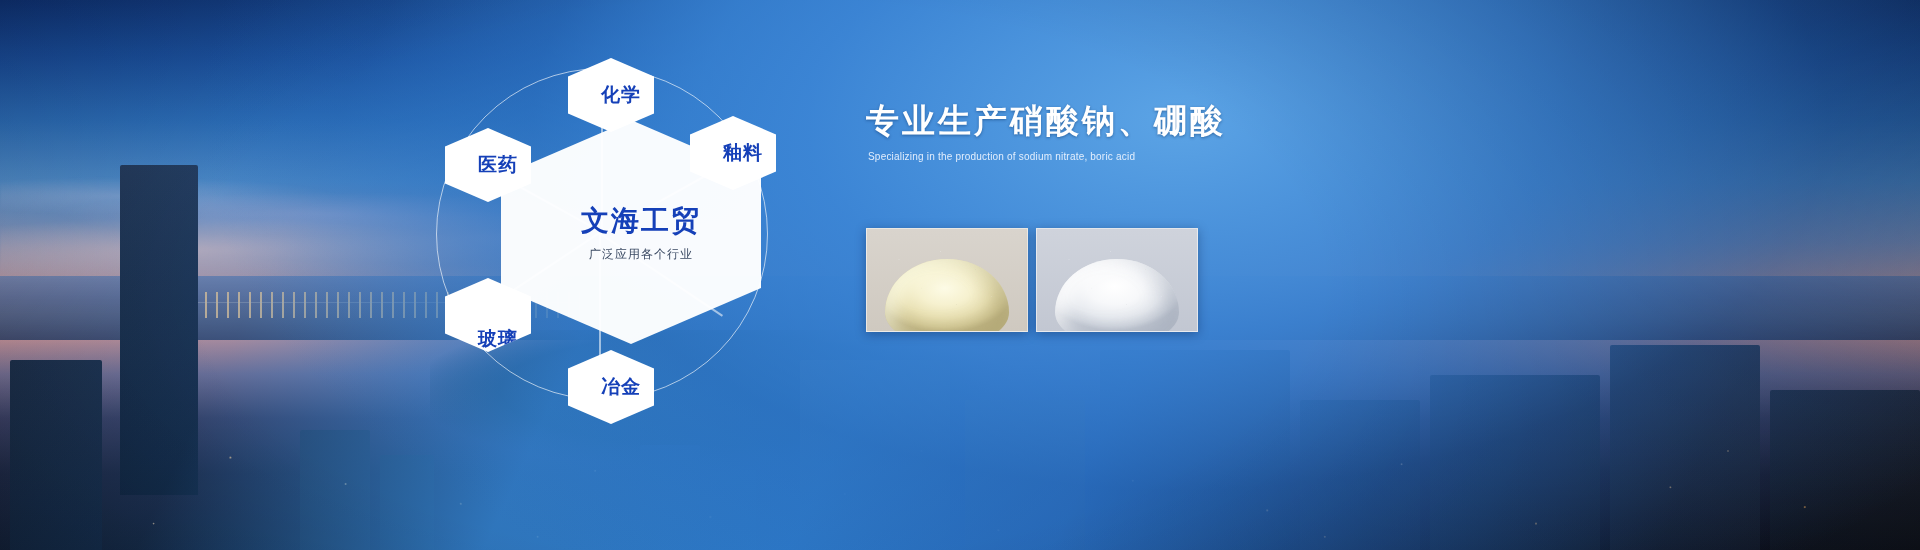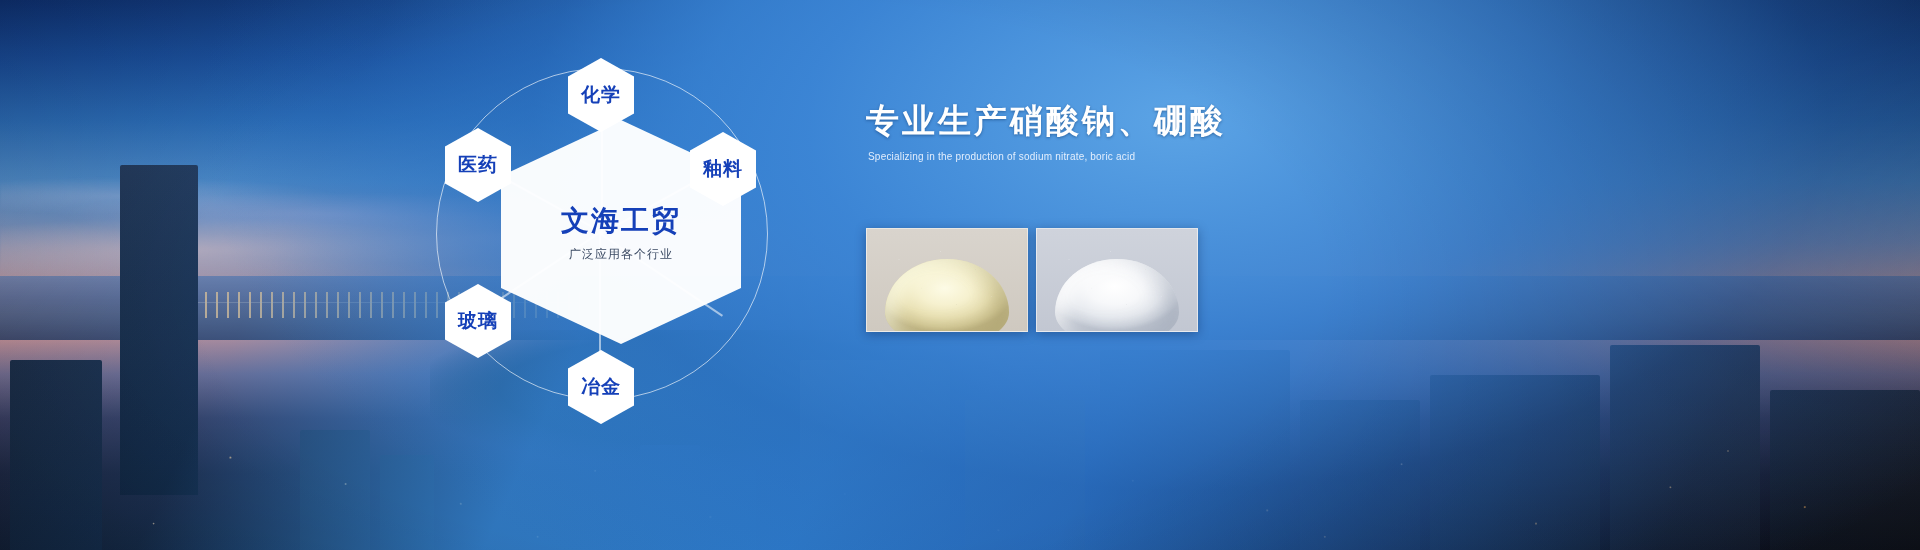--- a/index.html
+++ b/index.html
@@ -143,40 +143,41 @@
     border:1.5px solid rgba(255,255,255,.62);border-radius:50%;
   }
   .spoke{position:absolute;background:rgba(255,255,255,.55);transform-origin:0 0;height:1.5px;}
 
   .hex{
     position:absolute;
     display:flex;align-items:center;justify-content:center;
     background:#ffffff;
     clip-path:polygon(50% 0%,100% 25%,100% 75%,50% 100%,0% 75%,0% 25%);
     box-shadow:0 0 14px rgba(255,255,255,.35);
+    padding-left:20px;
   }
   .hex span{
     color:#1540b8;font-weight:bold;letter-spacing:1px;
     font-family:"DejaVu Sans","Liberation Sans",sans-serif;
   }
   .hex-sm{width:66px;height:74px;}
   .hex-sm span{font-size:19px;}
   .hex-center{
     width:240px;height:224px;left:101px;top:100px;
     background:rgba(255,255,255,.97);
     flex-direction:column;gap:6px;
     box-shadow:0 0 34px rgba(255,255,255,.45);
   }
   .hex-center .c-title{font-size:28px;color:#1540b8;font-weight:bold;letter-spacing:2px;}
   .hex-center .c-sub{font-size:12px;color:#3b4a63;font-weight:normal;letter-spacing:1px;}
 
   .h-top   {left:168px;top:38px;}
-  .h-tr    {left:290px;top:112px;}
+  .h-tr    {left:290px;top:96px;}
   .h-tl    {left:45px; top:108px;}
-  .h-bl    {left:45px; top:264px;}
+  .h-bl    {left:45px; top:258px;align-items:flex-end;}
   .h-br    {left:290px;top:258px;}
   .h-bot   {left:168px;top:330px;}
 
   
   .txtblk{position:absolute;left:866px;top:100px;width:640px;}
   .h1{
     font-size:33px;font-weight:bold;color:#ffffff;letter-spacing:3px;
     font-family:"DejaVu Sans","Liberation Sans",sans-serif;
     text-shadow:0 1px 3px rgba(0,40,90,.45);margin:0;line-height:1.25;
   }

